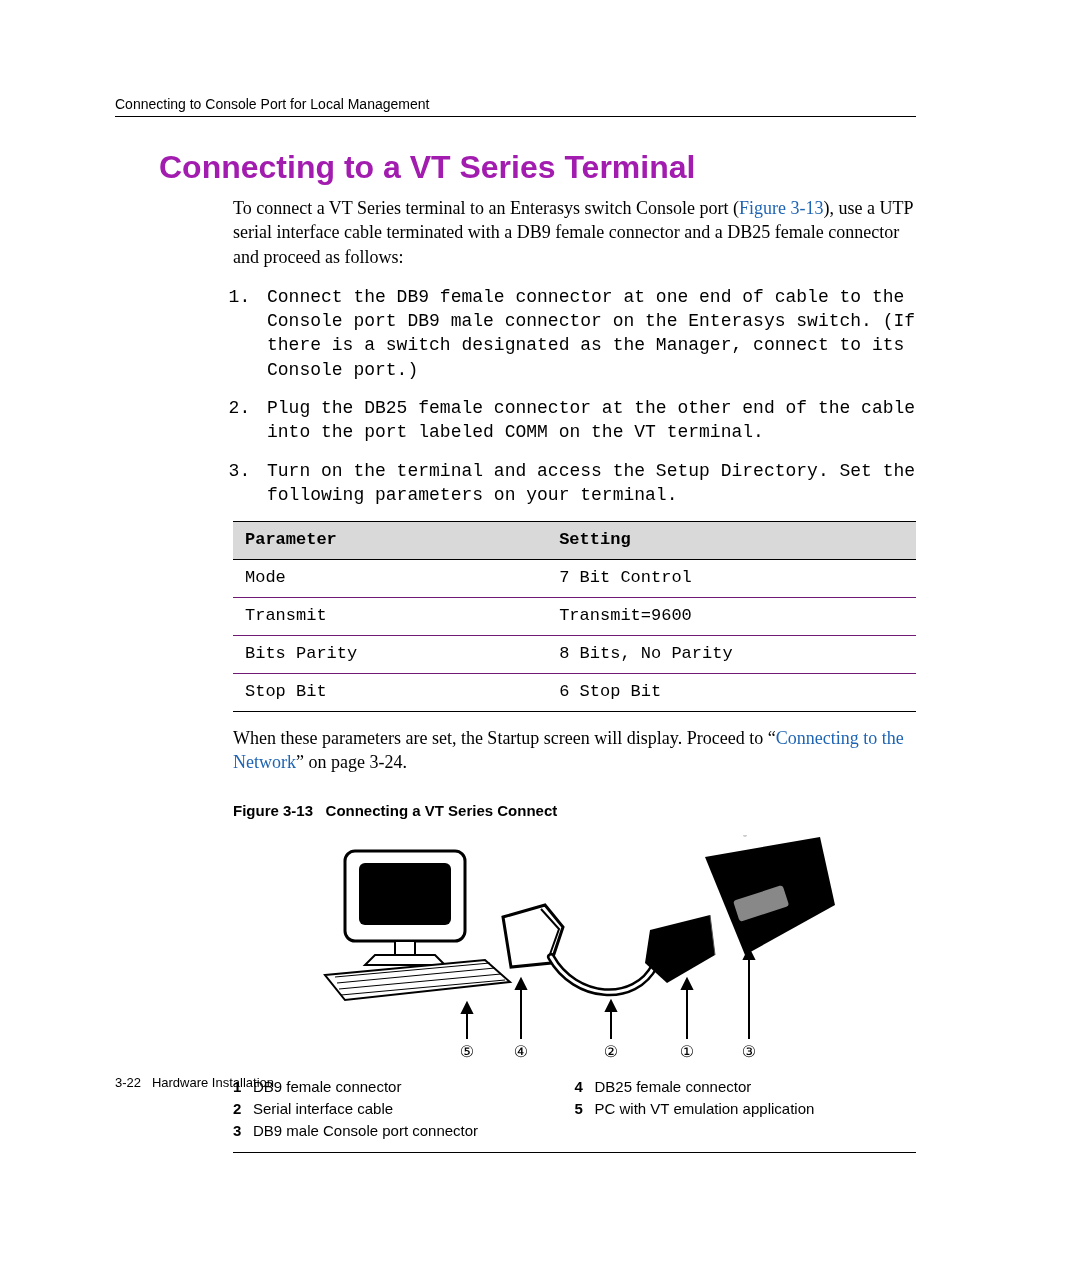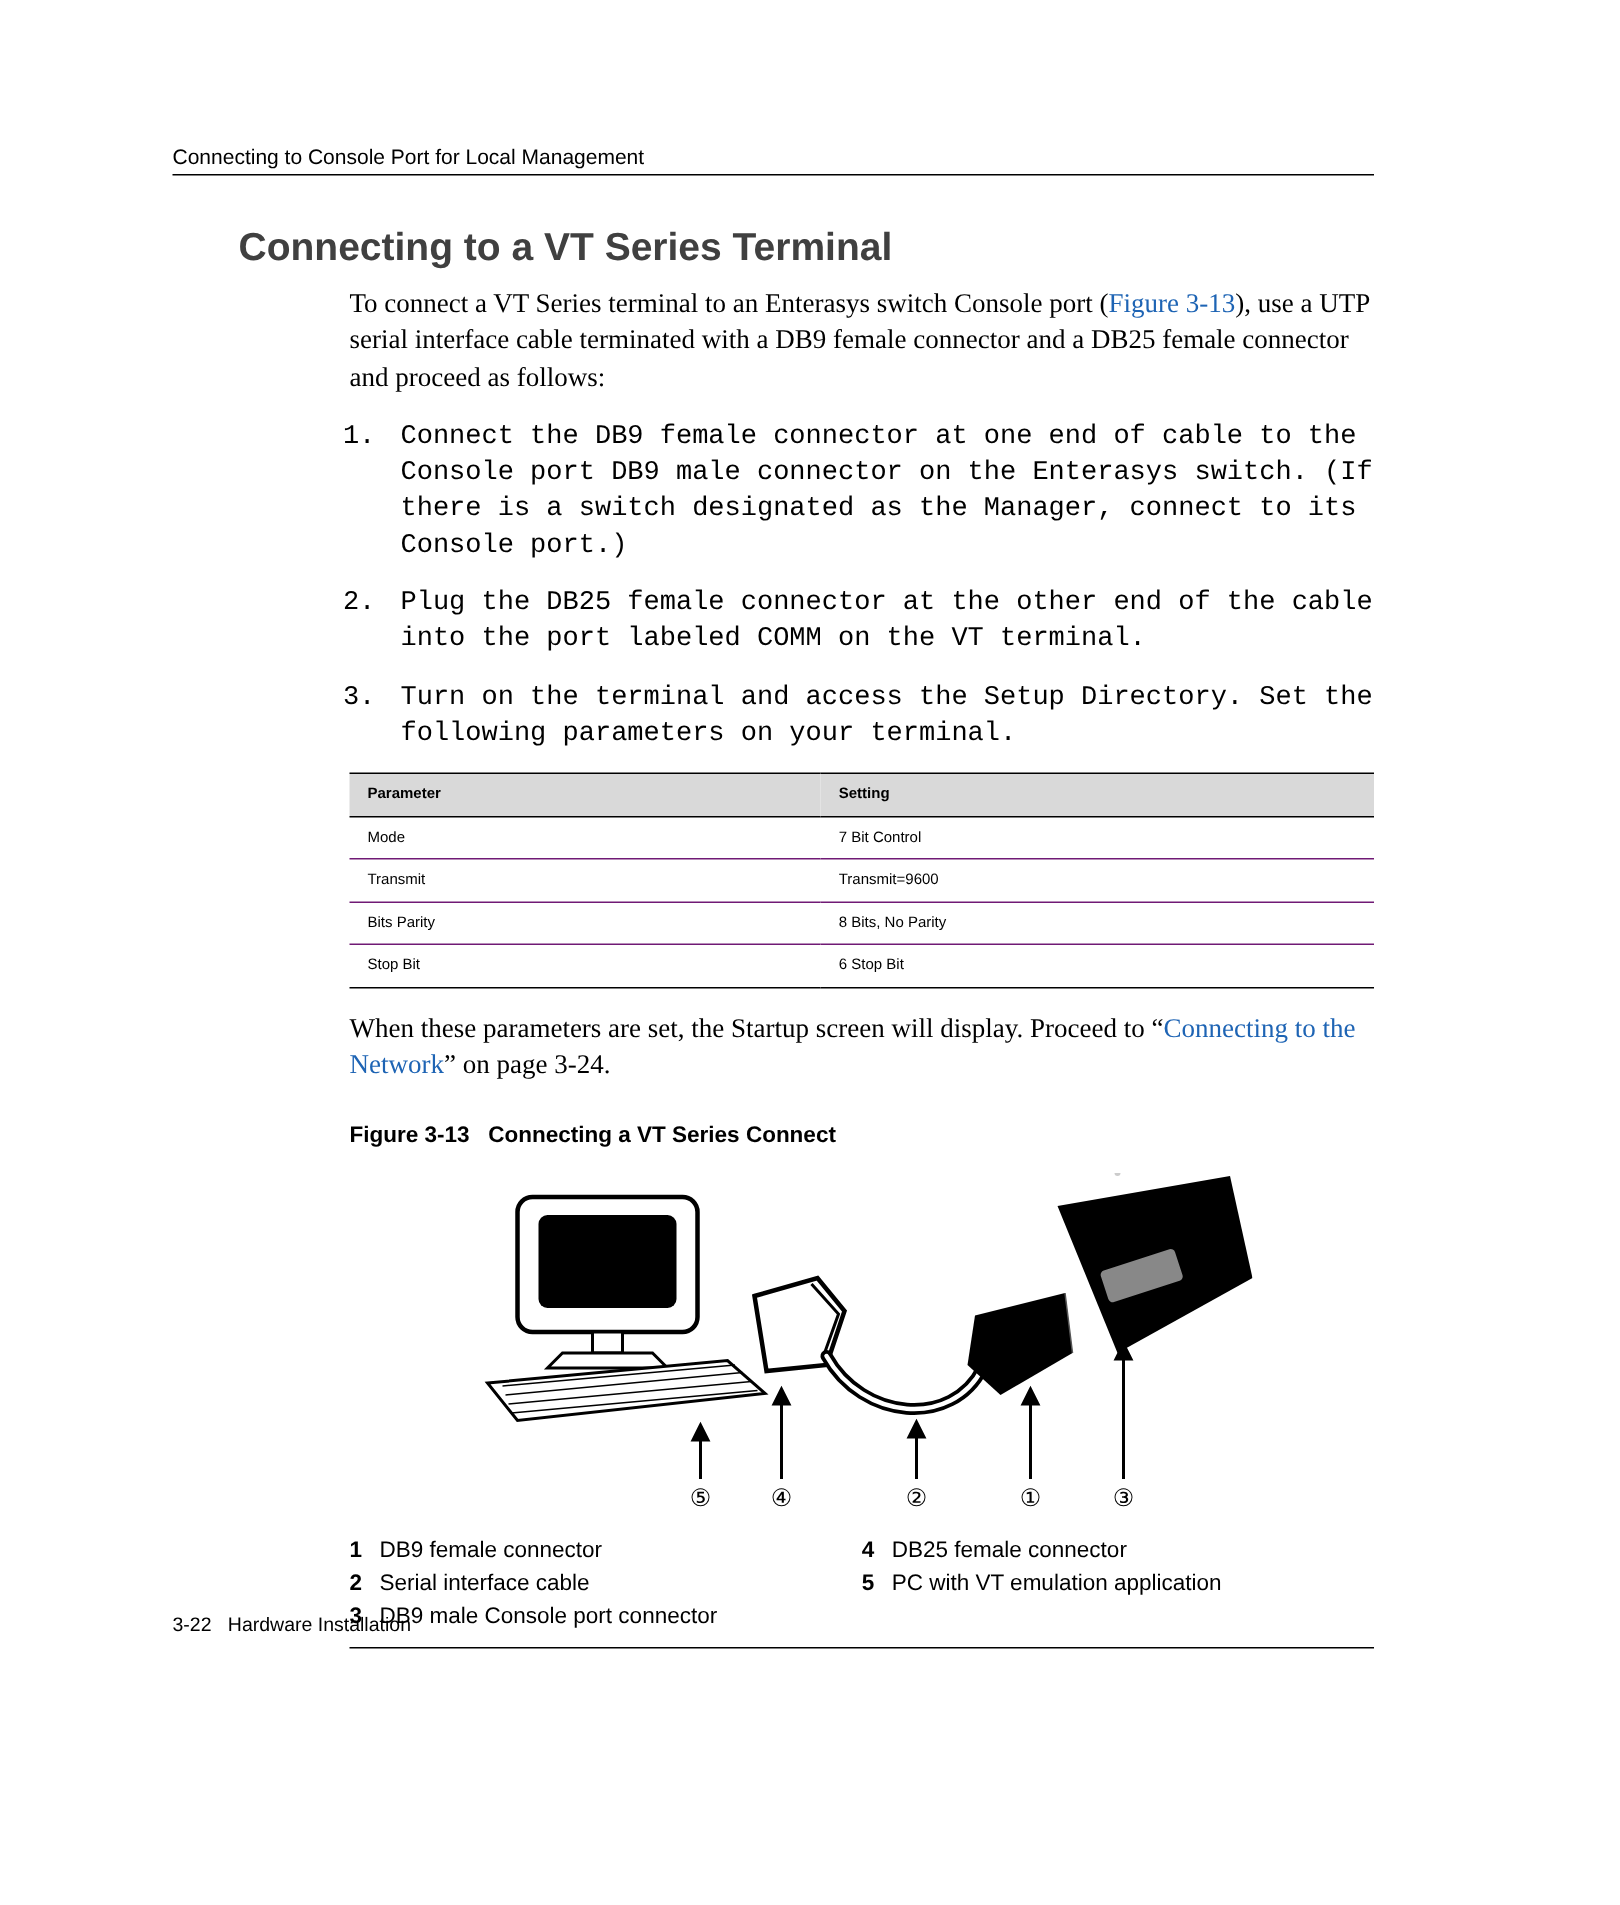--- a/index.html
+++ b/index.html
@@ -22,43 +22,43 @@
     font-family: Helvetica, Arial, sans-serif;
     font-size: 14px;
     color: #000;
     padding-bottom: 4px;
     border-bottom: 1px solid #000;
     margin-bottom: 32px;
   }
   h1.section-title {
     font-family: Helvetica, Arial, sans-serif;
     font-weight: 700;
-    color: #404040;
-    font-size: 26px;
+    color: #a21caf;
+    font-size: 32px;
     margin: 0 0 10px 44px;
   }
   .body-block {
     margin-left: 118px;
     font-size: 18px;
     line-height: 1.35;
   }
   .body-block p { margin: 0 0 16px 0; }
   ol.steps {
     margin: 0 0 8px 0;
     padding-left: 28px;
     font-family: Liberation Mono, monospace;
   }
   ol.steps li { margin-bottom: 14px; padding-left: 6px; }
   a.link { color: #1e64b4; text-decoration: none; }
   
   table.params {
     width: 100%;
     border-collapse: collapse;
-    font-family: Liberation Sans, sans-serif;
-    font-size: 10px;
+    font-family: Liberation Mono, monospace;
+    font-size: 17px;
     margin: 8px 0 14px 0;
     border-top: 1px solid #000;
     border-bottom: 1px solid #000;
   }
   table.params th {
     background: #d9d9d9;
     text-align: left;
     font-weight: 700;
     padding: 7px 12px;
     border-bottom: 1px solid #000;

